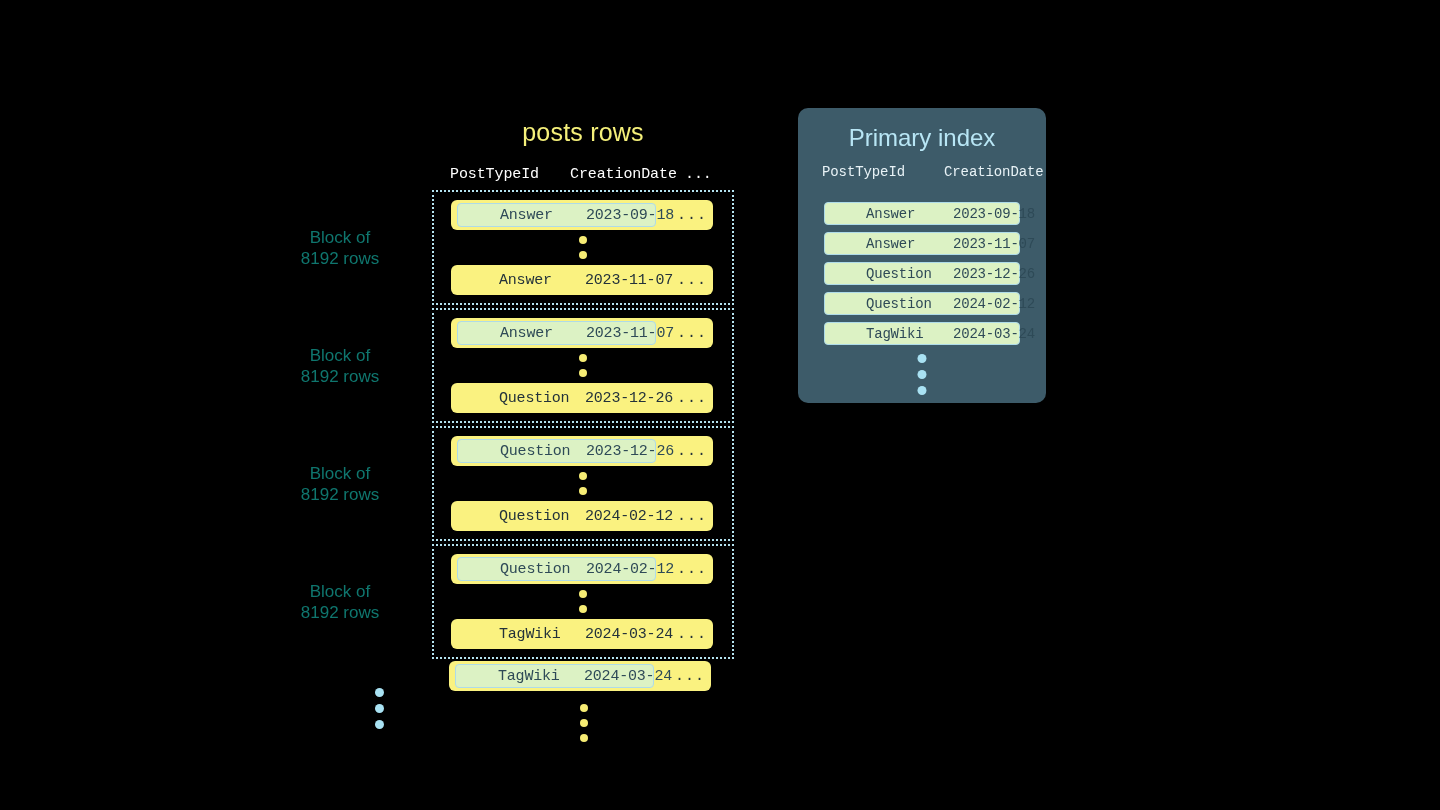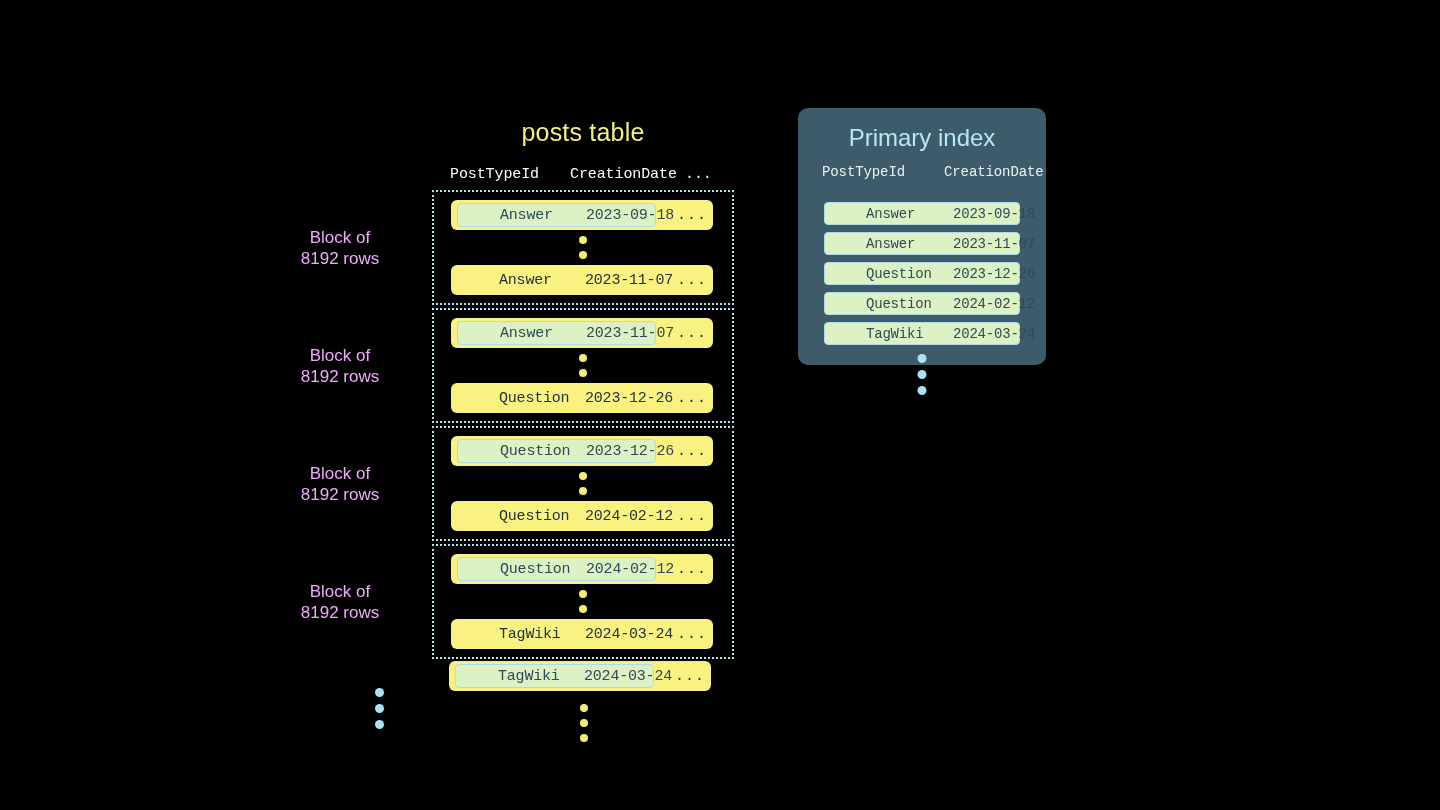--- a/index.html
+++ b/index.html
@@ -73,21 +73,21 @@
   }
 
   .block-label {
     position: absolute;
     right: 100%;
     margin-right: 14px;
     top: 50%;
     transform: translateY(-50%);
     width: 160px;
     text-align: center;
-    color: #f0abfc;
+    color: #0f766e;
     font-size: 17px;
     line-height: 21px;
     font-family: "Liberation Sans", sans-serif;
     white-space: pre-line;
   }
 
   
   .row {
     position: absolute;
     left: 17px;
@@ -204,21 +204,21 @@
     border-radius: 50%;
     background: #a9e2f3;
   }
 
   
   .index-panel {
     position: absolute;
     left: 798px;
     top: 108px;
     width: 248px;
-    height: 257px;
+    height: 295px;
     background: #3d5b69;
     border-radius: 10px;
   }
   .index-title {
     position: absolute;
     left: 0;
     top: 16px;
     width: 100%;
     text-align: center;
     color: #b8e6f5;
@@ -281,21 +281,21 @@
     background: #a9e2f3;
   }
 </style>
 </head>
 <body>
 
 <div class="stage">
 
   <div class="posts-table">
 
-    <div class="posts-title">posts table</div>
+    <div class="posts-title">posts rows</div>
 
     <div class="col-headers">
       <span class="ch-type">PostTypeId</span>
       <span class="ch-date">CreationDate</span>
       <span class="ch-dots">...</span>
     </div>
 
     <div class="blocks">
 
       <div class="block">

